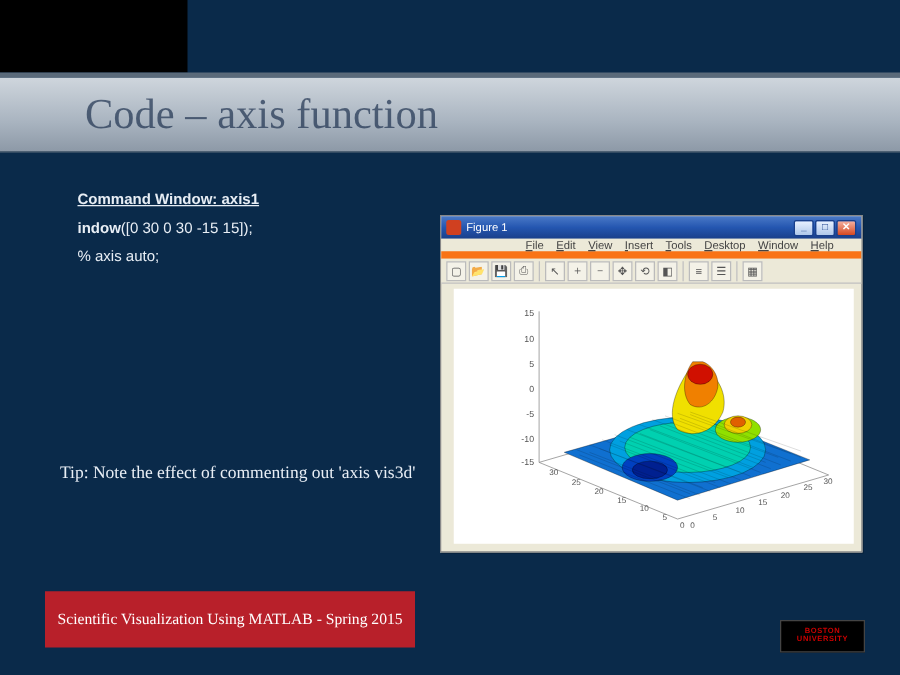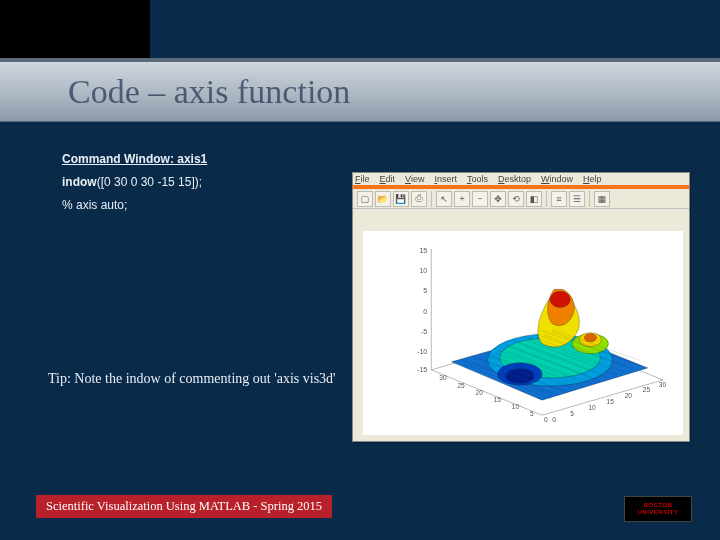--- a/index.html
+++ b/index.html
@@ -59,21 +59,21 @@
     line-height: 1.3;
   }
   .footer-band {
     position: absolute;
     left: 36px;
     bottom: 22px;
     background: #b8202a;
     color: #fff;
     font-family: Georgia, serif;
     font-size: 12.5px;
-    padding: 4px 10px;
+    padding: 15px 10px;
   }
   .logo {
     position: absolute;
     right: 28px;
     bottom: 18px;
     width: 68px;
     height: 26px;
     background: #000;
     border: 1px solid #444;
     display: flex;
@@ -123,25 +123,26 @@
     margin-left: 1px;
     border-radius: 2px;
     display:flex;align-items:center;justify-content:center;
     color:#1a3f8a;font-weight:bold;font-size:8px;line-height:1;
   }
   .menubar {
     height: 16px;
     display: flex;
     align-items: center;
     gap: 10px;
-    padding: 0 2px;
+    padding: 0 22px;
     color: #444;
     background: #ece9d8;
-    border-bottom: 4px solid #f97316;
+    border-bottom: 6px solid #f97316;
     font-size: 9px;
+    justify-content: flex-end;
   }
   .menubar span { position: relative; }
   .menubar .u { text-decoration: underline; }
   .toolbar {
     height: 20px;
     display: flex;
     align-items: center;
     gap: 2px;
     padding: 0 4px;
     background: #ece9d8;
@@ -173,23 +174,31 @@
 <div class="title-band">
   <h1>Code – axis function</h1>
 </div>
 
 <div class="content-left">
   <div class="cw-heading">Command Window: axis1</div>
   <div><b>indow</b><span>([0 30 0 30 -15 15]);</span></div>
   <div>% axis auto;</div>
 </div>
 
-<div class="tip">Tip: Note the indow of commenting out 'axis vis3d'</div>
+<div class="tip">Tip: Note the effect of commenting out 'axis vis3d'</div>
 
 <div class="figwin">
+  <div class="titlebar">
+    <div class="ticon"></div>
+    <span>Figure 1</span>
+    <div class="spacer"></div>
+    <div class="winbtn">_</div>
+    <div class="winbtn">□</div>
+    <div class="winbtn" style="background:linear-gradient(180deg,#f5b0a0,#d64820);color:#fff">✕</div>
+  </div>
   <div class="menubar">
     <span><span class="u">F</span>ile</span>
     <span><span class="u">E</span>dit</span>
     <span><span class="u">V</span>iew</span>
     <span><span class="u">I</span>nsert</span>
     <span><span class="u">T</span>ools</span>
     <span><span class="u">D</span>esktop</span>
     <span><span class="u">W</span>indow</span>
     <span><span class="u">H</span>elp</span>
   </div>

